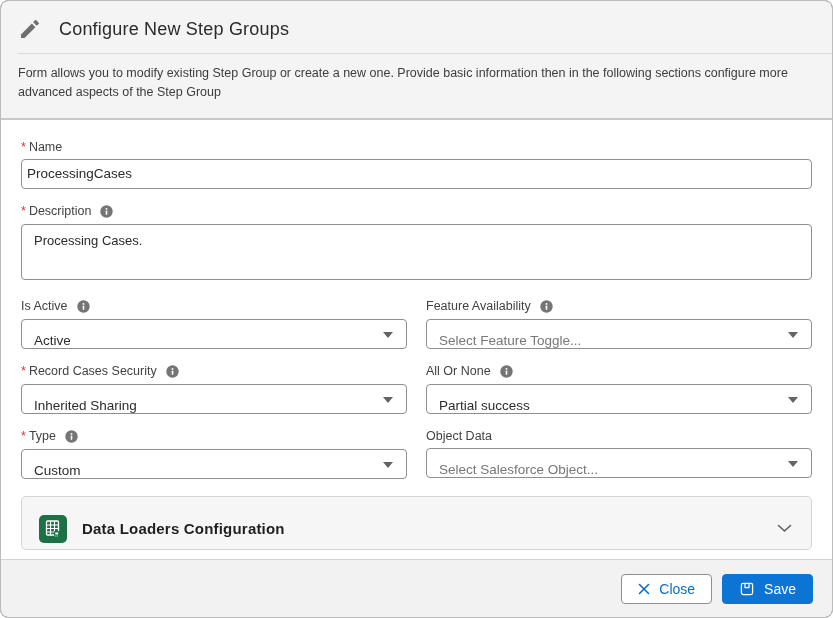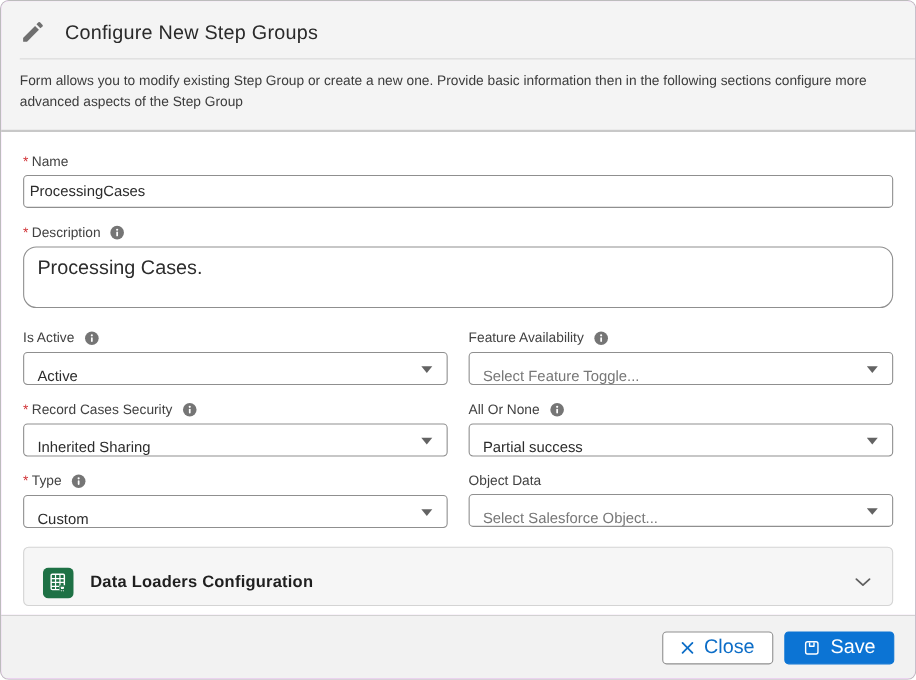--- a/index.html
+++ b/index.html
@@ -7,21 +7,21 @@
   body {
     width: 833px; height: 618px;
     font-family: "Liberation Sans", sans-serif;
     -webkit-font-smoothing: antialiased;
   }
   .dialog {
     width: 833px; height: 618px;
     border: 1px solid #bcbcbc;
     border-radius: 8px;
     overflow: hidden;
-    background: #f0abfc;
+    background: #14532d;
     display: flex; flex-direction: column;
   }
   
   .dialog-header { background: #f4f4f4; border-bottom: 2px solid #c8c8c8; }
   .title-row { display: flex; align-items: center; gap: 17px; padding: 16px 17px 12px 17px; }
   .pencil-icon { width: 24px; height: 24px; flex: 0 0 auto; }
   .dialog-title { font-size: 18px; font-weight: 400; color: #2a2a2a; letter-spacing: .2px; }
   .title-divider { border: none; border-top: 1px solid #d9d9d9; margin-left: 17px; }
   .dialog-desc {
     padding: 10px 17px 15px 17px;
@@ -34,22 +34,22 @@
   .req { color: #d13438; margin-right: 3px; font-size: 12.5px; }
   .info-icon { width: 15px; height: 15px; margin-left: 8px; flex: 0 0 auto; cursor: pointer; }
   .text-input {
     width: 100%; height: 30px;
     border: 1px solid #8f8f8f; border-radius: 4px;
     padding: 0 5px; font-size: 13.5px; color: #2c2c2c;
     font-family: "Liberation Sans", sans-serif; background: #fff; outline: none;
   }
   .text-area {
     width: 100%; height: 56px; resize: none;
-    border: 1px solid #8f8f8f; border-radius: 12px;
-    padding: 8px 12px; font-size: 18px; color: #2c2c2c;
+    border: 1px solid #8f8f8f; border-radius: 4px;
+    padding: 8px 12px; font-size: 13px; color: #2c2c2c;
     font-family: "Liberation Sans", sans-serif; background: #fff; outline: none;
   }
   .grid-row { display: grid; grid-template-columns: 1fr 1fr; gap: 19px; margin-bottom: 15px; }
   .select {
     position: relative; height: 30px;
     border: 1px solid #8f8f8f; border-radius: 4px; background: #fff;
     display: flex; align-items: flex-end;
     padding: 0 34px 0 12px; font-size: 13.5px; color: #2c2c2c; cursor: pointer;
     white-space: nowrap; overflow: hidden;
   }
@@ -71,21 +71,21 @@
   .accordion-chevron { flex: 0 0 auto; }
   
   .dialog-footer {
     height: 58px; background: #f2f2f2; border-top: 1px solid #d2d2d2;
     display: flex; align-items: center; justify-content: flex-end; gap: 10px;
     padding: 0 19px;
   }
   .btn {
     height: 30px; border-radius: 4px;
     display: inline-flex; align-items: center; justify-content: center; gap: 9px;
-    font-size: 18px; font-family: "Liberation Sans", sans-serif;
+    font-size: 14px; font-family: "Liberation Sans", sans-serif;
     padding: 0 16px; cursor: pointer;
   }
   .btn-close { background: #fff; border: 1px solid #8f8f8f; color: #0c6dc7; min-width: 86px; }
   .btn-save  { background: #0c74d4; border: 1px solid #0c74d4; color: #fff; min-width: 78px; font-weight: 400; }
 </style>
 </head>
 <body>
 
 <div class="dialog">
 

